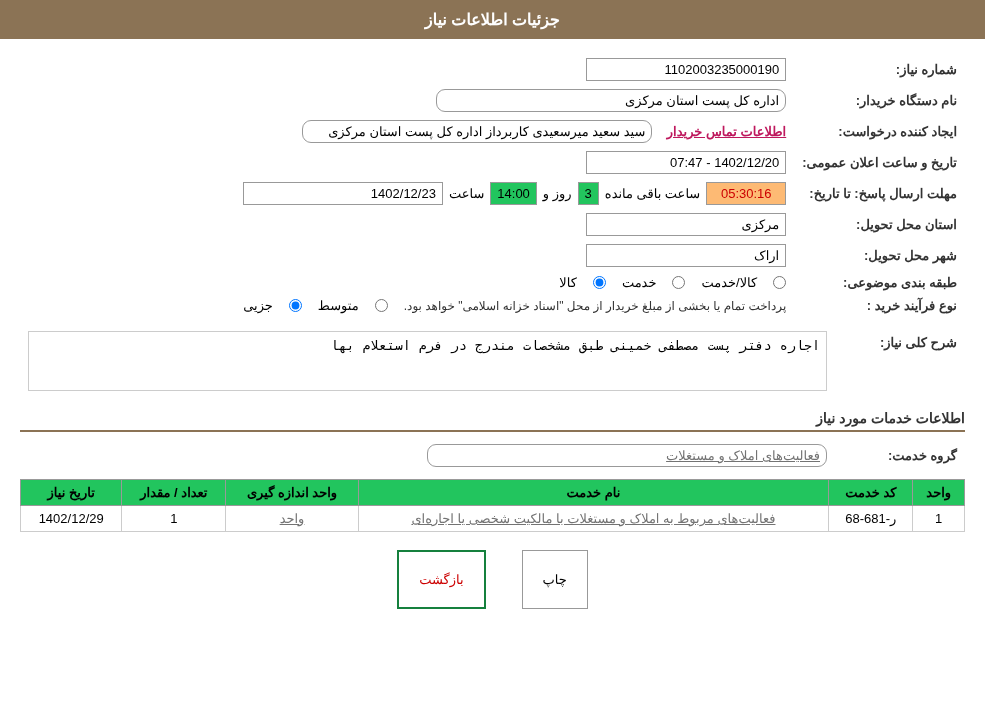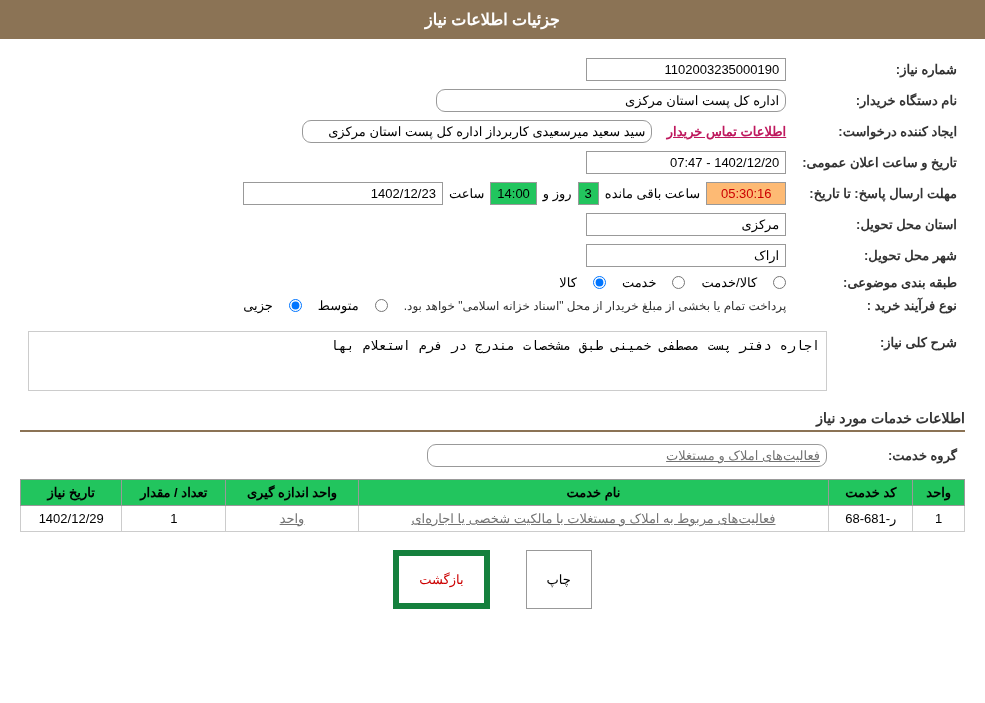--- a/index.html
+++ b/index.html
@@ -190,21 +190,21 @@
       border: 1px solid #999;
       padding: 21px 20px;
       cursor: pointer;
       font-size: 13px;
       font-family: Tahoma, Arial, sans-serif;
       margin-left: 24px;
     }
 
     .btn-back {
       background: #fff;
-      border: 6px solid #15803d;
+      border: 2px solid #15803d;
       padding: 5px 20px;
       cursor: pointer;
       font-size: 13px;
       color: #cc0000;
       font-family: Tahoma, Arial, sans-serif;
     }
   </style>
 </head>
 <body>
 

